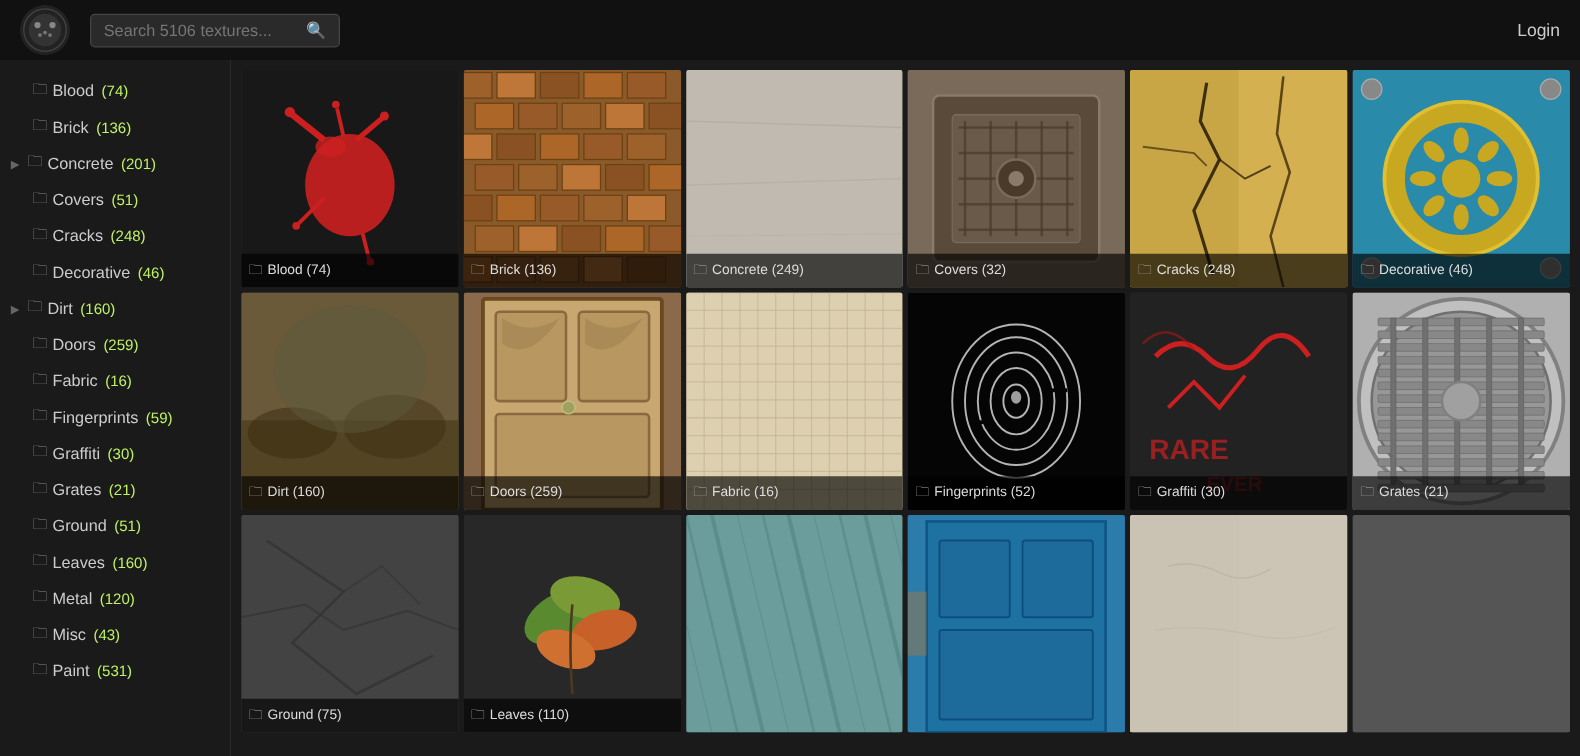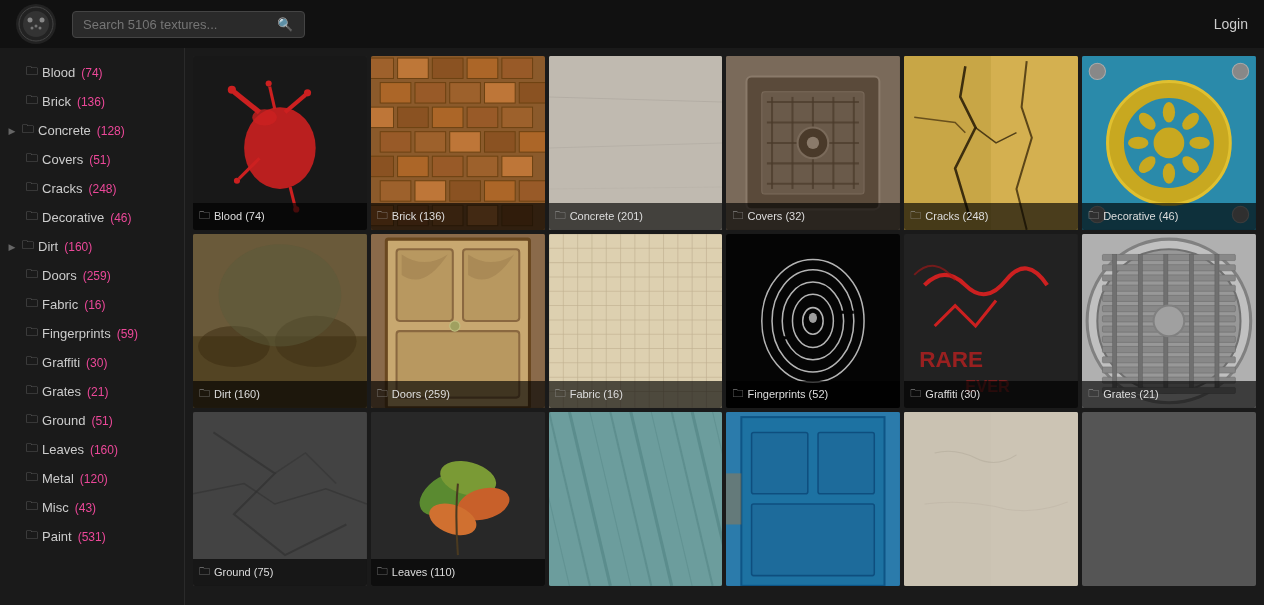--- a/index.html
+++ b/index.html
@@ -28,21 +28,21 @@
     .search-bar {
       background: #2a2a2a;
       border: 1px solid #444;
       border-radius: 4px;
       padding: 5px 10px;
       color: #aaa;
       font-size: 13px;
       display: flex;
       align-items: center;
       gap: 19px;
-      width: 233px;
+      width: 200px;
       cursor: text;
     }
     .search-bar input {
       background: none;
       border: none;
       outline: none;
       color: #aaa;
       font-size: 13px;
       width: 100%;
     }
@@ -89,21 +89,21 @@
       color: #666;
       font-size: 9px;
       flex-shrink: 0;
     }
     .folder-icon {
       color: #888;
       font-size: 12px;
       flex-shrink: 0;
     }
     .sidebar-item-label { color: #ccc; font-size: 13px; }
-    .sidebar-item-count { color: #ec4899; font-size: 12px; margin-left: 2px; }
+    .sidebar-item-count { color: #bef264; font-size: 12px; margin-left: 2px; }
 
     
     .content {
       flex: 1;
       overflow-y: auto;
       padding: 8px;
       background: #1a1a1a;
     }
     .grid {
       display: grid;
@@ -173,21 +173,21 @@
       <div class="sidebar-item">
       <span class="chevron" style="opacity:0;">▶</span>
       <span class="folder-icon">🗀</span>
       <span class="sidebar-item-label">Brick</span>
       <span class="sidebar-item-count">(136)</span>
     </div>
       <div class="sidebar-item has-children">
       <span class="chevron">▶</span>
       <span class="folder-icon">🗀</span>
       <span class="sidebar-item-label">Concrete</span>
-      <span class="sidebar-item-count">(128)</span>
+      <span class="sidebar-item-count">(201)</span>
     </div>
       <div class="sidebar-item">
       <span class="chevron" style="opacity:0;">▶</span>
       <span class="folder-icon">🗀</span>
       <span class="sidebar-item-label">Covers</span>
       <span class="sidebar-item-count">(51)</span>
     </div>
       <div class="sidebar-item">
       <span class="chevron" style="opacity:0;">▶</span>
       <span class="folder-icon">🗀</span>
@@ -343,21 +343,21 @@
     <svg width="100%" height="100%" viewBox="0 0 170 170" style="background:#b8b2a8;">
       <rect width="170" height="170" fill="#c0bab0"></rect>
       <rect x="0" y="0" width="170" height="170" fill="url(#concrete-noise)" opacity="0.3"></rect>
       <line x1="0" y1="40" x2="170" y2="45" stroke="#a8a29a" stroke-width="1" opacity="0.5"></line>
       <line x1="0" y1="90" x2="170" y2="85" stroke="#a8a29a" stroke-width="1" opacity="0.4"></line>
       <line x1="0" y1="130" x2="170" y2="128" stroke="#b0aaa0" stroke-width="1" opacity="0.3"></line>
     </svg>
   </div>
           <div class="grid-item-label">
             <span class="grid-folder-icon">🗀</span>
-            <span>Concrete (201)</span>
+            <span>Concrete (249)</span>
           </div>
         </div>
         <div class="grid-item">
           <div style="width: 100%; aspect-ratio: 1 / 1; overflow: hidden; display: flex; align-items: center; justify-content: center;">
     <svg width="100%" height="100%" viewBox="0 0 170 170" style="background:#6a5a4a;">
       <rect width="170" height="170" fill="#7a6a5a"></rect>
 
       <rect x="20" y="20" width="130" height="130" rx="5" fill="#5a4a3a" stroke="#8a7a6a" stroke-width="2"></rect>
       <rect x="35" y="35" width="100" height="100" rx="3" fill="#6a5a4a" stroke="#7a6a5a" stroke-width="1"></rect>
 

